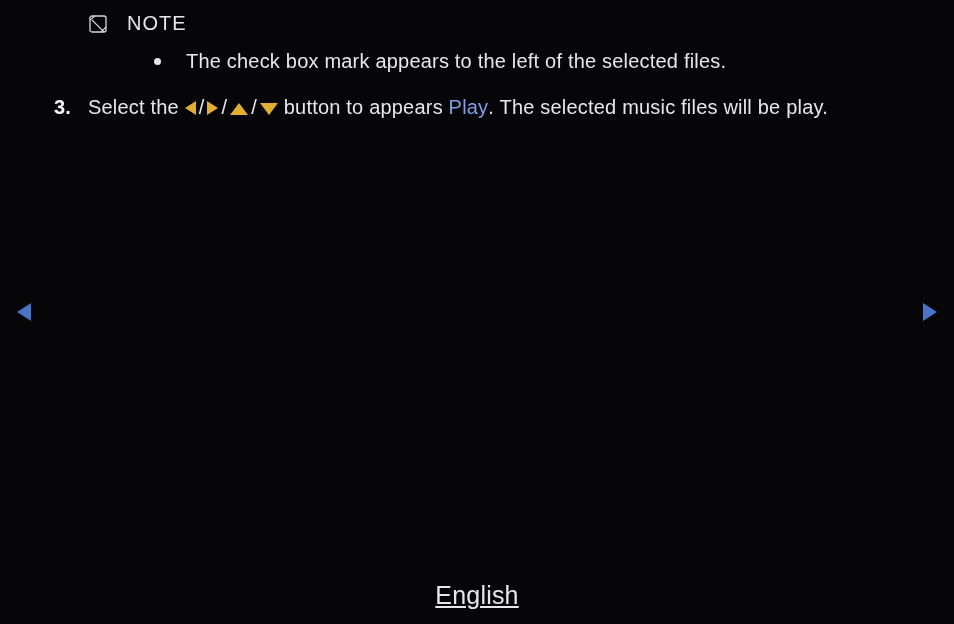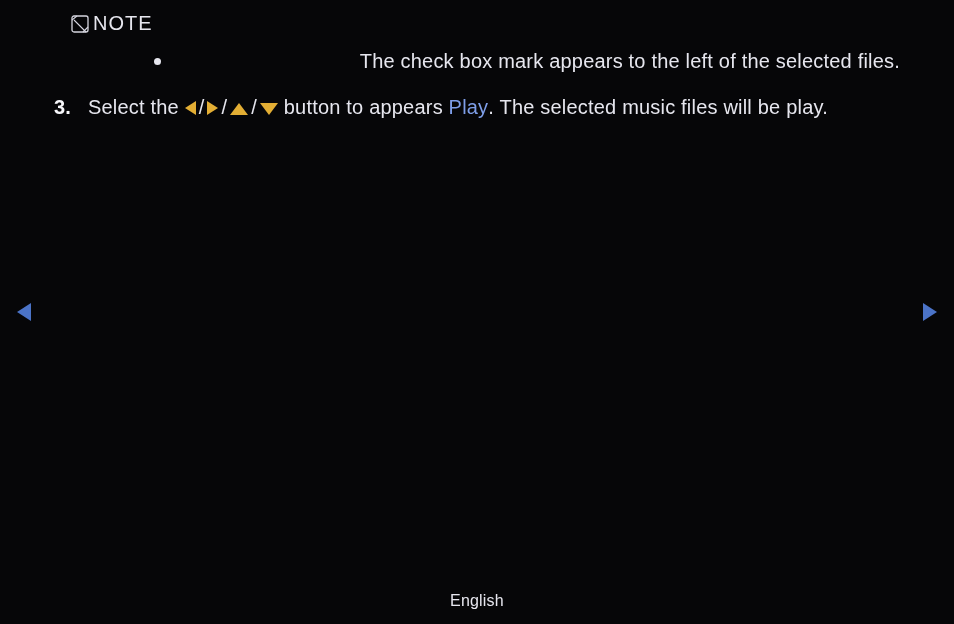--- a/index.html
+++ b/index.html
@@ -18,38 +18,37 @@
       position: absolute;
       top: 12px;
       left: 54px;
       right: 54px;
     }
 
     
     .note-row {
       display: flex;
       align-items: center;
-      gap: 4px;
-      margin-left: 17px;
+      gap: 20px;
+      margin-left: 35px;
       margin-bottom: 12px;
     }
     .note-icon {
       width: 18px; height: 18px;
       display: inline-flex; align-items: center; justify-content: center;
     }
     .note-label {
       font-size: 20px;
       letter-spacing: 1px;
       font-weight: 300;
     }
 
     
     .bullets {
       margin-left: 100px;
-      text-align: right;
     }
     .bullet {
       position: relative;
       padding-left: 32px;
       margin-bottom: 16px;
       line-height: 1.45;
       font-size: 20px;
     }
     .bullet::before {
       content: "";
@@ -137,23 +136,24 @@
       border-top: 9px solid transparent;
       border-bottom: 9px solid transparent;
       border-left: 14px solid #4b73c7;
     }
 
     .footer {
       position: absolute;
       left: 0; right: 0;
       bottom: 14px;
       text-align: center;
-      font-size: 16px;
+      font-size: 25px;
       color: #e6e6ee;
       font-weight: 300;
+      text-decoration: underline;
     }
   </style>
 </head>
 <body>
 
 <div class="content">
 
   <div class="note-row">
     <span class="note-icon">
       <svg width="18" height="18" viewBox="0 0 18 18" fill="none">

